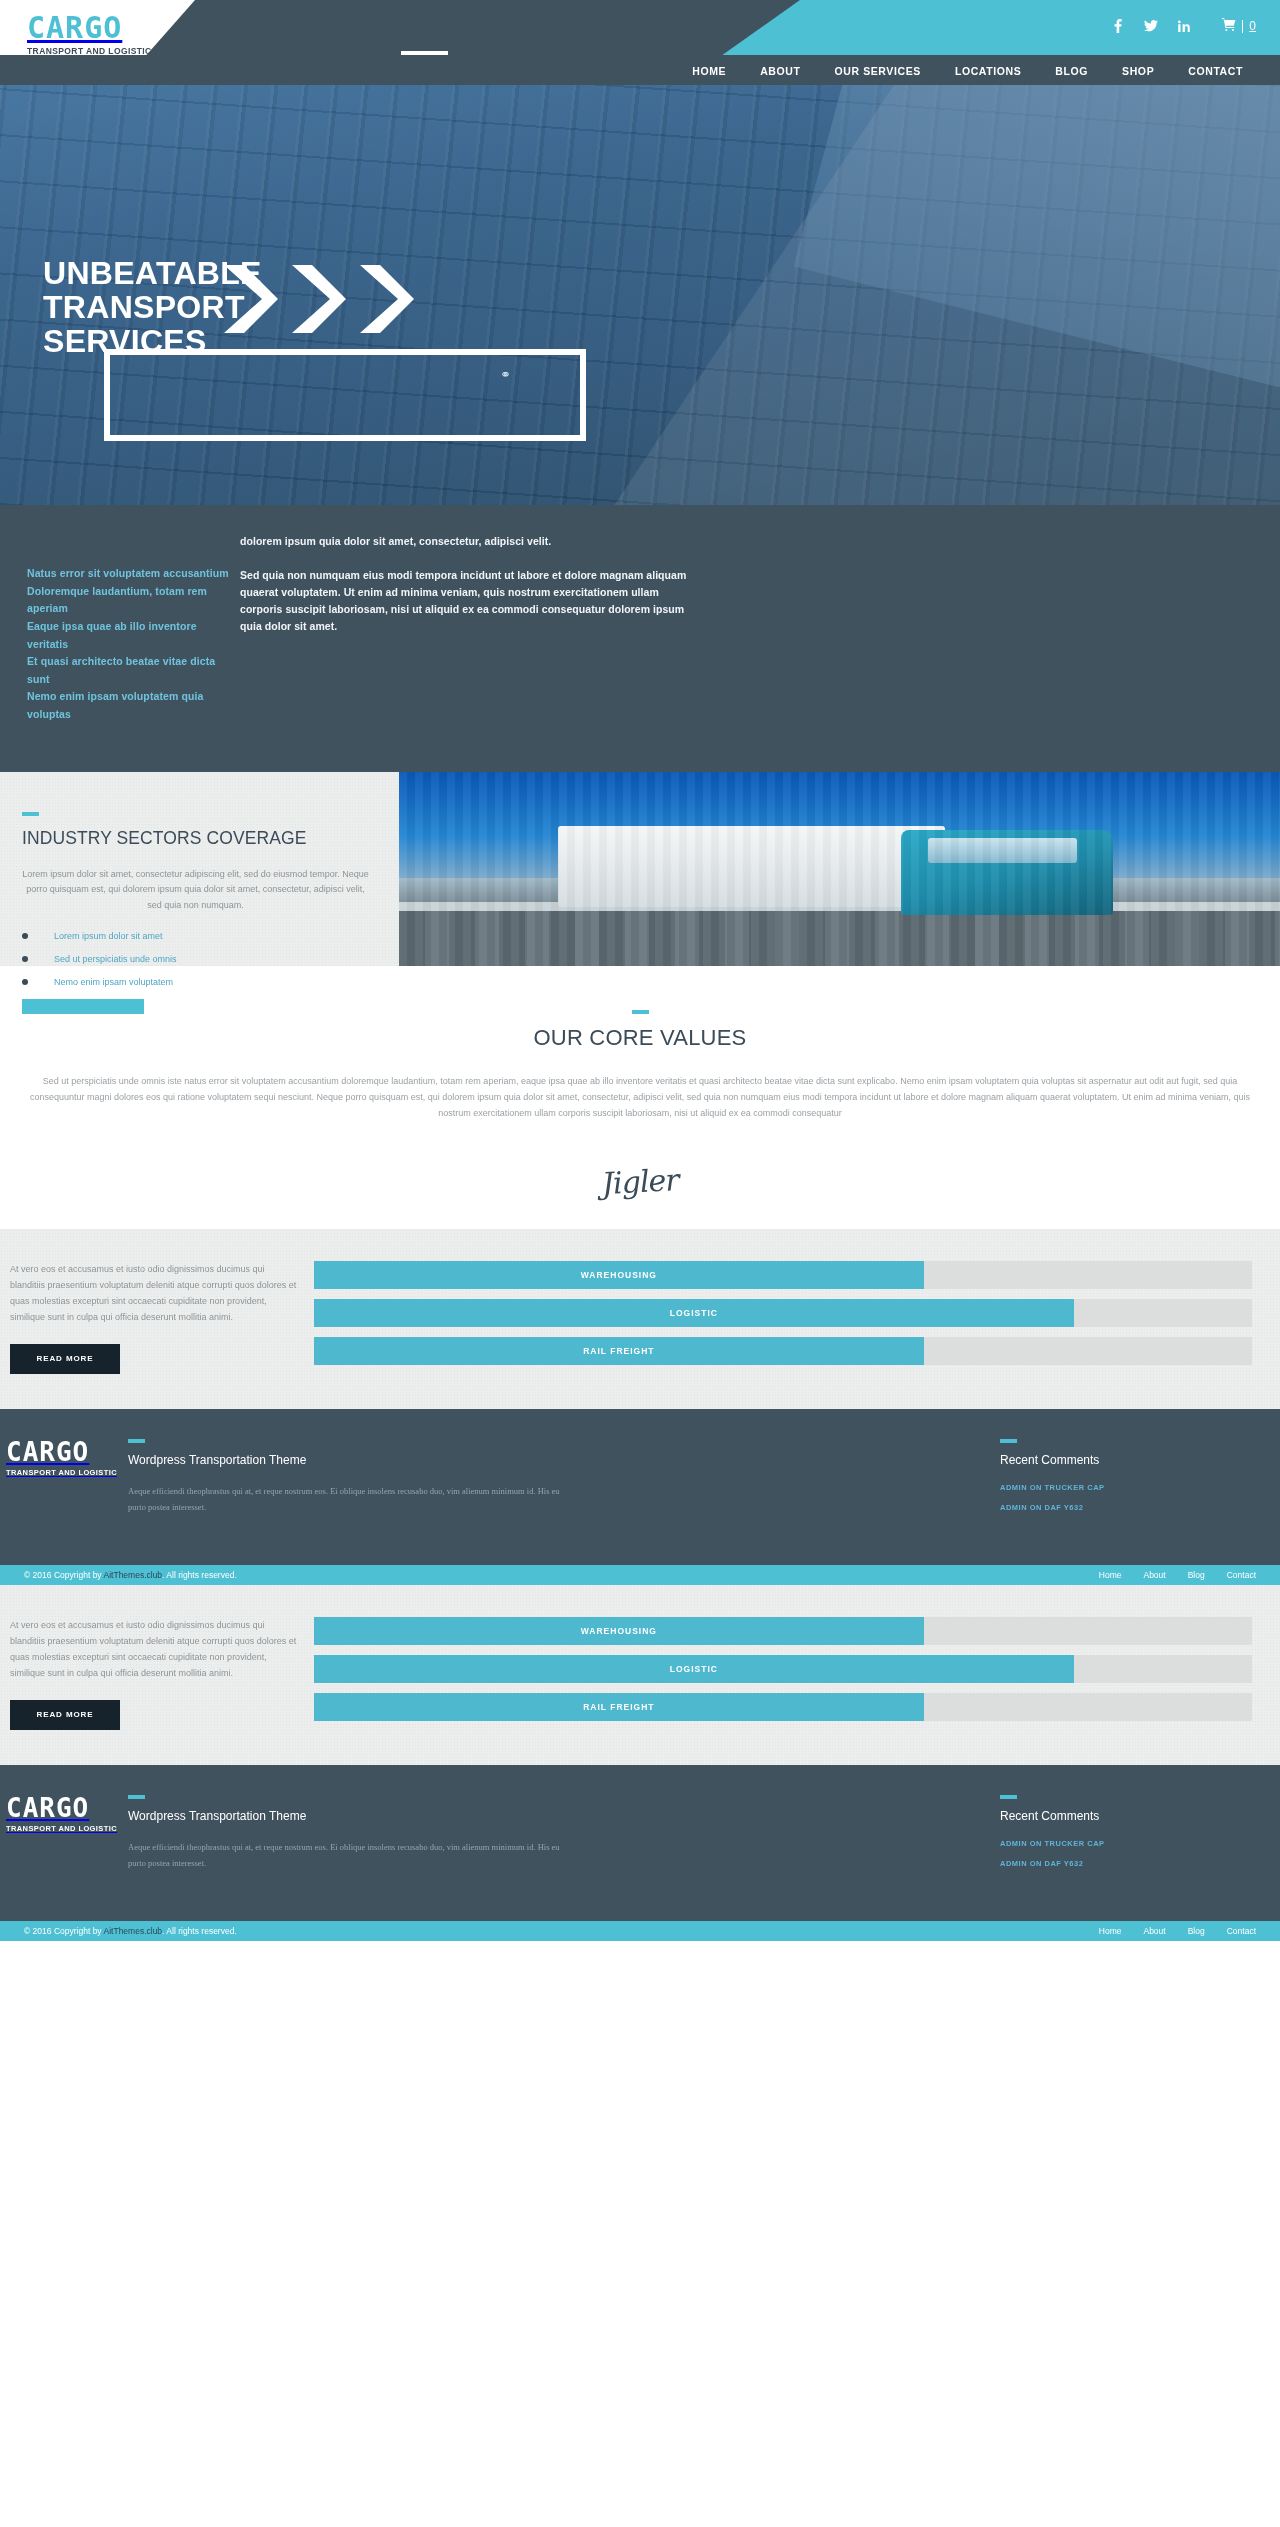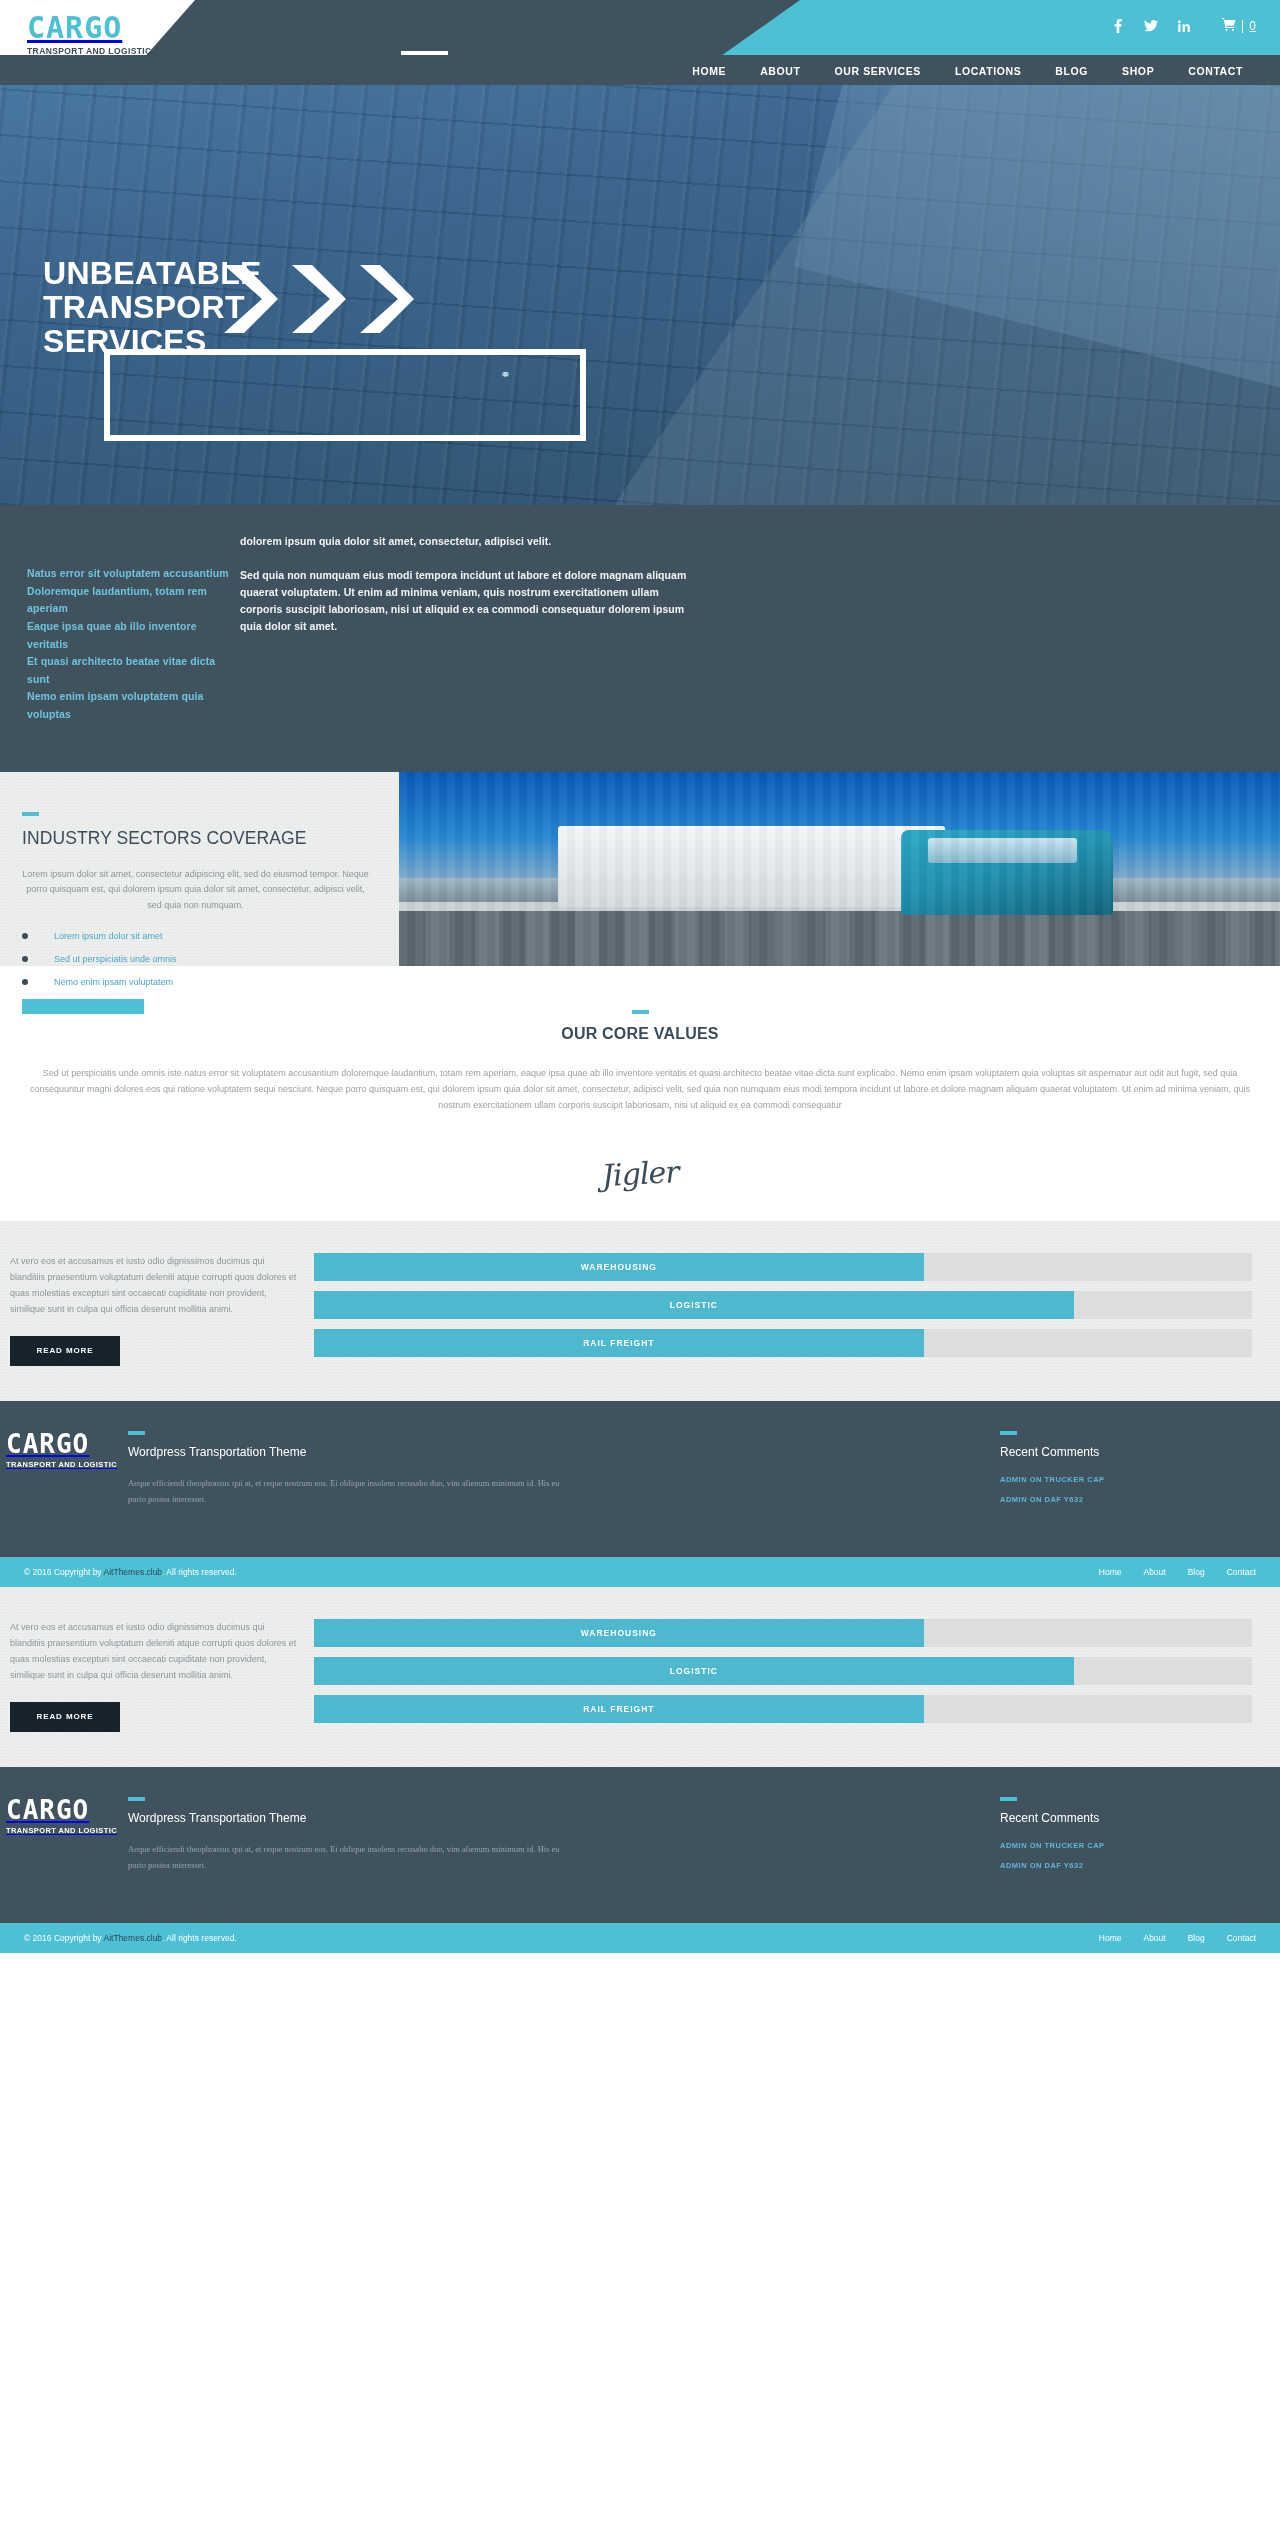--- a/index.html
+++ b/index.html
@@ -179,21 +179,21 @@
   }
   .truck-blur{
     position:absolute; inset:0;
     background:repeating-linear-gradient(90deg, rgba(255,255,255,0.045) 0 8px, rgba(0,0,0,0.035) 8px 16px);
   }
 
   
   .core{ background:#ffffff; padding:44px 0 30px 0; text-align:center; }
   .core .dash{ margin:0 auto 11px auto; }
   .core h2{
-    font-size:16px; color:#3b4b58; font-weight:bold; letter-spacing:0.2px;
+    font-size:22px; color:#3b4b58; font-weight:normal; letter-spacing:0.2px;
     margin-bottom:22px;
   }
   .core p{
     font-size:9px; color:#9aa1a5; line-height:1.82; max-width:1255px;
     margin:16px auto; padding:0 10px; text-align:center;
   }
   .signature{
     margin-top:26px; font-family:"DejaVu Serif", serif; font-style:italic;
     font-size:30px; color:#3b4b58; letter-spacing:-1px;
     transform:rotate(-3deg); display:inline-block;
@@ -236,21 +236,21 @@
   .f-mid h3, .f-right h3{
     color:#ffffff; font-size:12px; font-weight:normal; margin-bottom:16px;
   }
   .f-mid p{ color:#95a4ae; font-size:8.5px; line-height:1.95;font-family:Liberation Serif, serif; }
   .f-right{ margin-left:auto; width:280px; }
   .f-right a{
     display:block; color:#5fb4d8; font-size:7.5px; font-weight:bold;
     letter-spacing:0.5px; text-decoration:none; margin-bottom:11px;
   }
   .copyright{
-    background:#4ec0d4; height:30px; display:flex; align-items:center;
+    background:#4ec0d4; height:20px; display:flex; align-items:center;
     padding:0 24px;
   }
   .copyright .cl{ color:#ffffff; font-size:8.5px; }
   .copyright .cl a{ color:#2d4654; text-decoration:none; }
   .copyright .cr{ margin-left:auto; display:flex; gap:22px; }
   .copyright .cr a{ color:#ffffff; font-size:8.5px; text-decoration:none; }
 </style>
 </head>
 <body>
 

